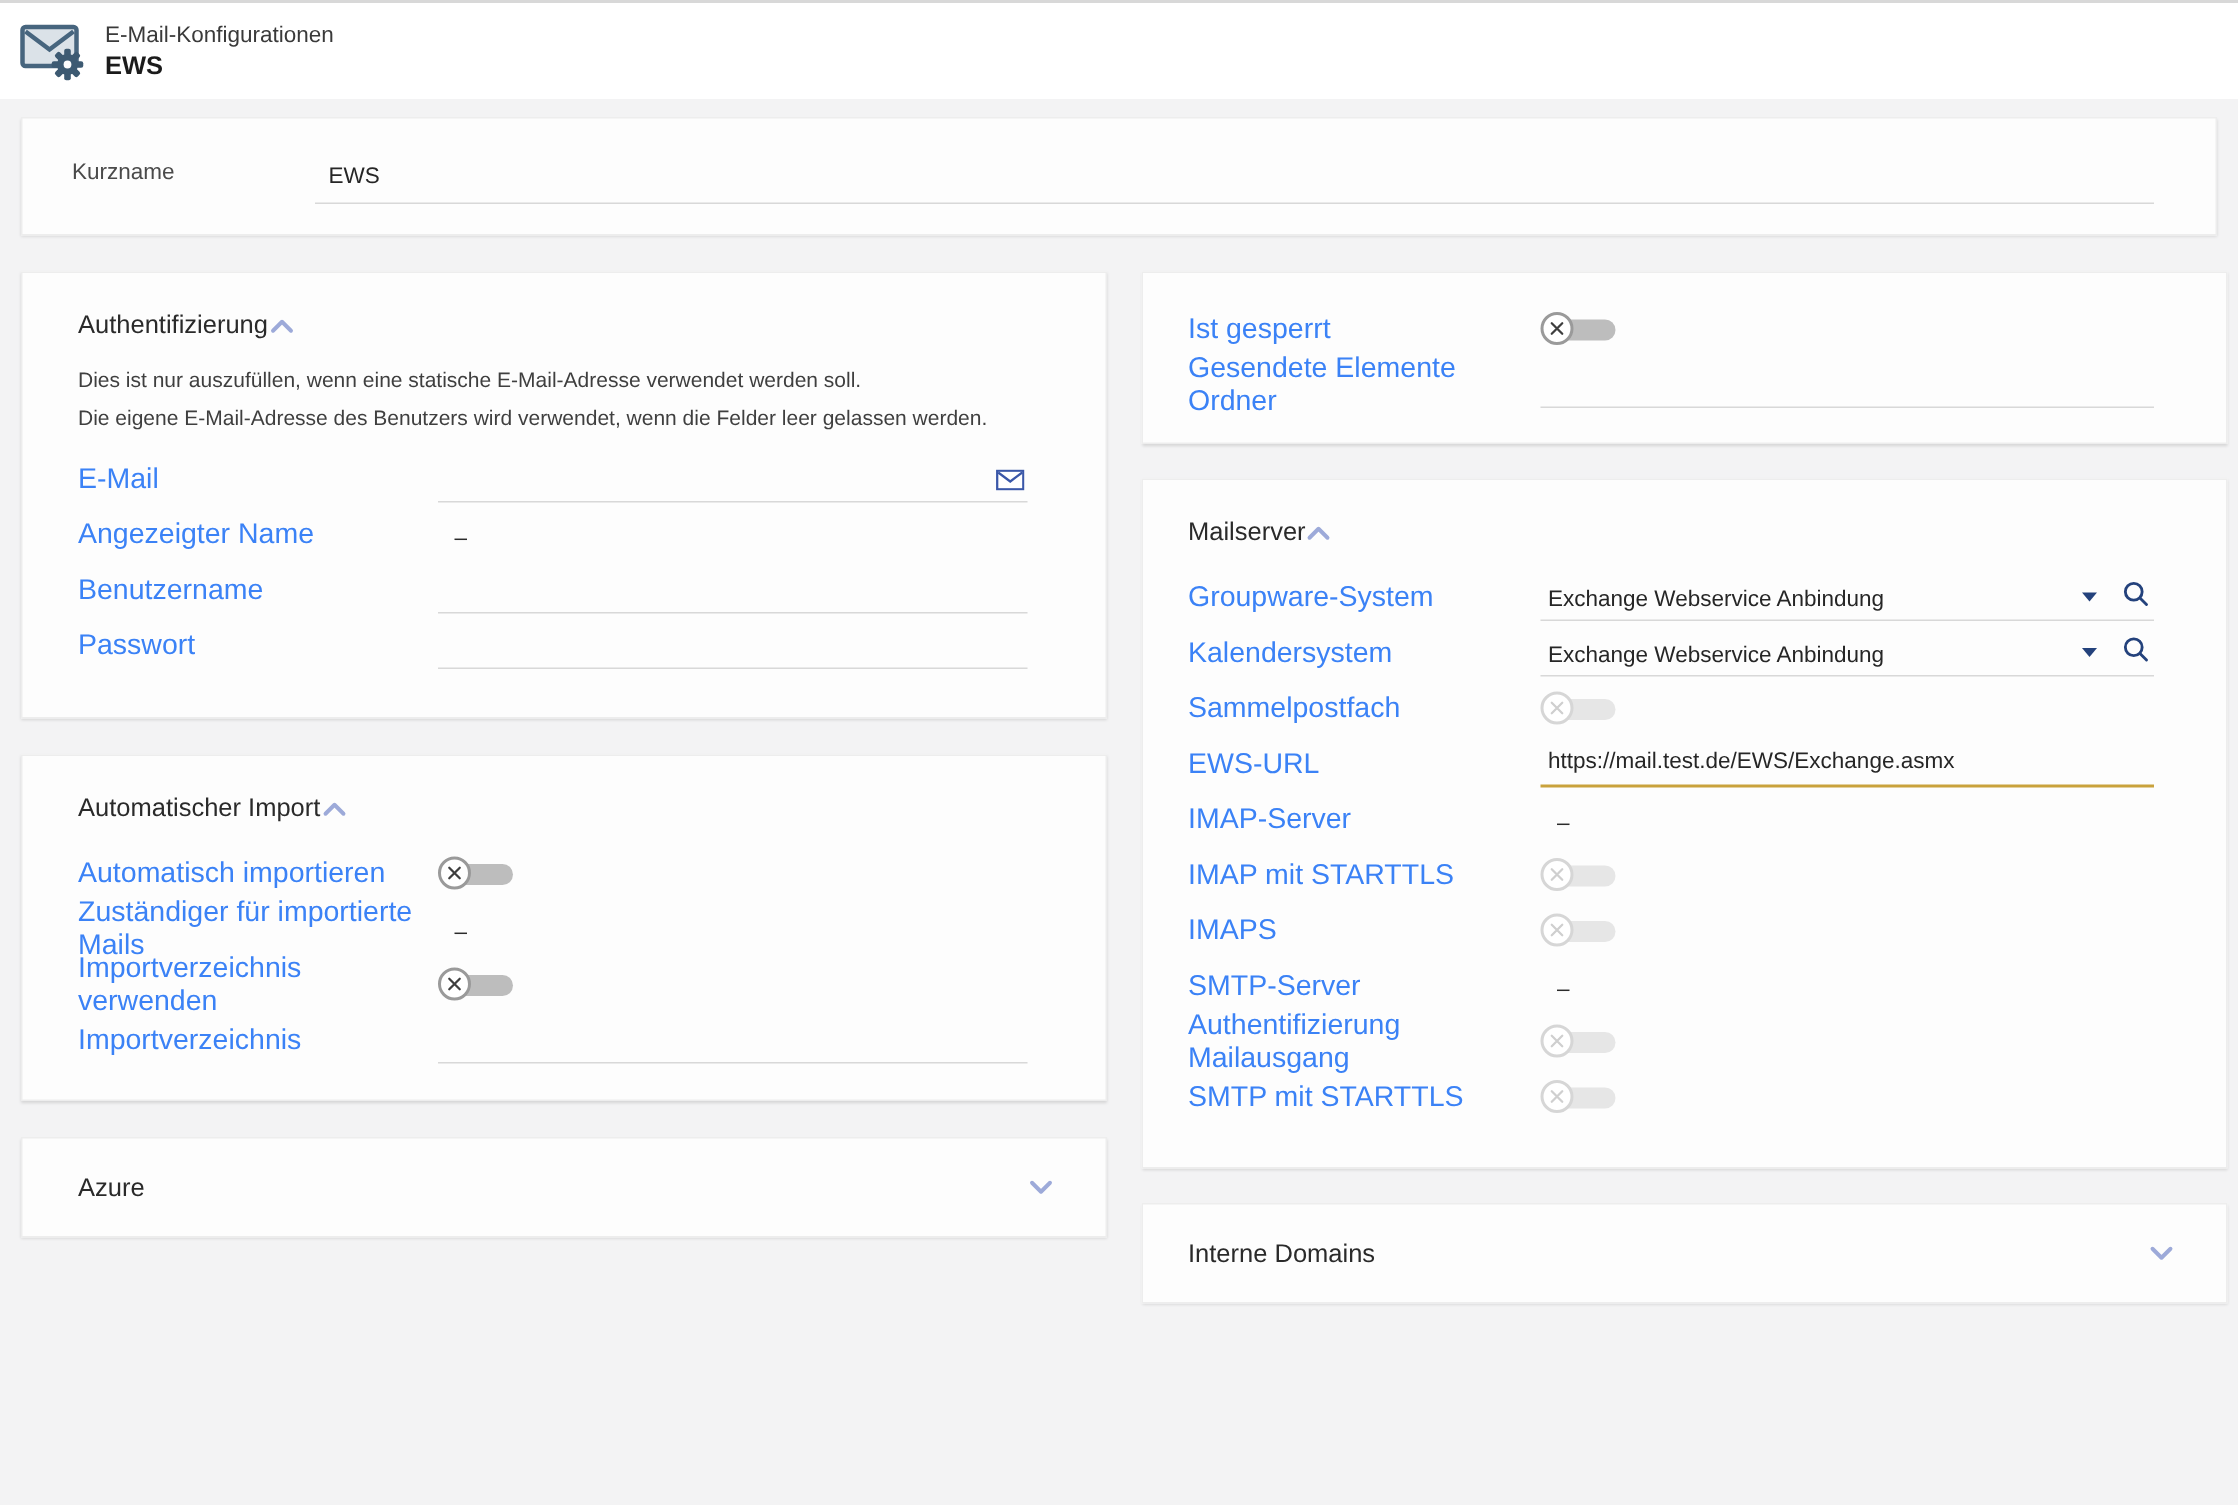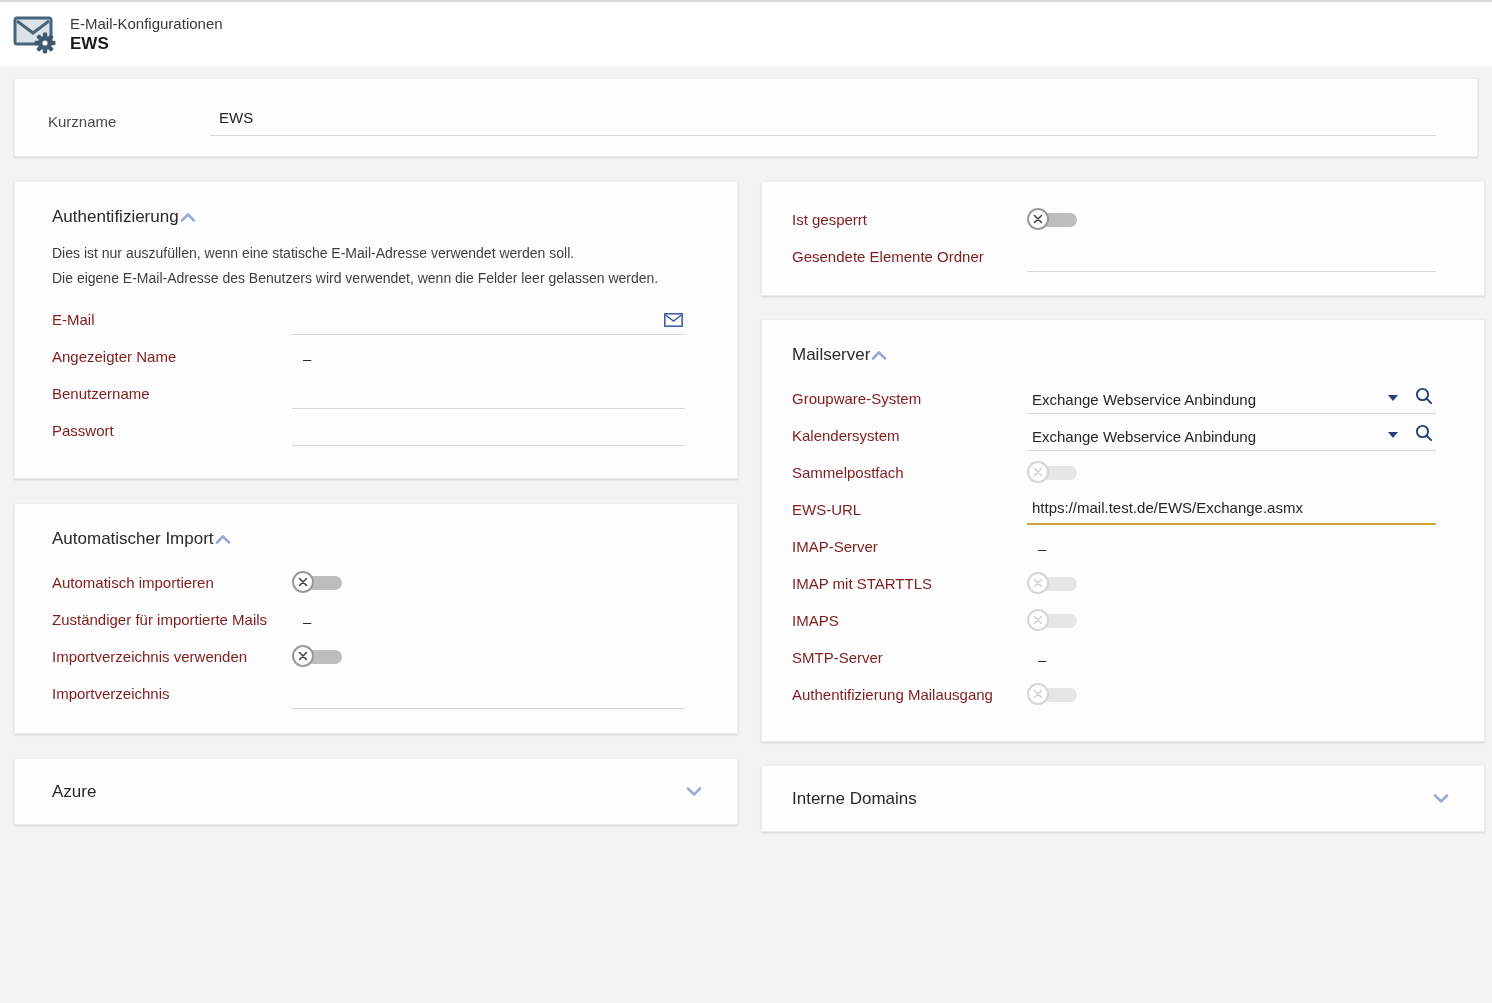--- a/index.html
+++ b/index.html
@@ -22,21 +22,21 @@
   
   .main{padding:12px 0 0 14px}
   .card{background:#fdfdfd;border:1px solid #ededed;box-shadow:0 1px 2px rgba(0,0,0,.13)}
   .topcard{width:1464px;padding:27px 41px 20px 33px;margin-bottom:24px}
   .cols{display:flex;gap:23px;align-items:flex-start}
   .col{width:724px;display:flex;flex-direction:column}
   .col .card{margin-bottom:24px}
   .col.right .card{margin-bottom:23px}
 
   
-  .g-row{display:flex;align-items:center}
+  .g-row{display:flex;}
   .g-label{width:162px;flex-shrink:0;font-size:15px;color:#4a4a4a}
   .g-field{flex:1}
   .line-input{
     width:100%;border:none;outline:none;background:transparent;
     border-bottom:1px solid #d8d8d8;font-family:inherit;
     font-size:15px;color:#262626;height:30px;padding:0 4px 6px 9px;
   }
   .desc-box{
     width:100%;height:85px;border:1px solid #cfcfcf;background:#fff;
     resize:none;outline:none;font-family:inherit;font-size:15px;
@@ -50,21 +50,21 @@
   .sec-title{font-size:17px;color:#2a2a2a}
   .chev{width:18px;height:12px;cursor:pointer;display:inline-flex;align-items:center;justify-content:center}
   .chev svg{display:block}
   .chev polyline{fill:none;stroke:#9daad9;stroke-width:2.6;stroke-linecap:round;stroke-linejoin:round}
 
   .desc{font-size:14px;color:#3f3f3f;line-height:25px;margin-top:9px;white-space:nowrap}
 
   .frow{display:flex;align-items:center;height:37px;margin-right:18px}
   .col.right .frow{margin-right:14px}
   .frow.first{margin-top:10px}
-  .flabel{width:240px;flex-shrink:0;font-size:15px;color:#7f1d1d}
+  .flabel{width:240px;flex-shrink:0;font-size:19px;color:#3b82f6}
   .col.right .flabel{width:235px}
   .ffield{flex:1;position:relative;display:flex;align-items:flex-end;height:30px;padding-bottom:5px}
   .ffield.uline{border-bottom:1px solid #d8d8d8}
   .ffield.gold{border-bottom:2px solid #c9a23c;padding-bottom:4px}
   .ffield .bare{width:100%;border:none;outline:none;background:transparent;font-family:inherit;font-size:15px;color:#262626;padding:0 0 0 5px;height:22px}
   .fval{font-size:15px;color:#262626;padding-left:5px;white-space:nowrap}
   .dashval{font-size:15px;color:#2b2b2b;padding-left:11px}
 
   
   .dd{cursor:pointer}
@@ -367,20 +367,33 @@
               <span class="knob">
                 <svg width="10" height="10" viewBox="0 0 10 10">
                     <path d="M1.5 1.5 L8.5 8.5 M8.5 1.5 L1.5 8.5"></path>
                   </svg>
               </span>
             </span>
           </div>
         </div>
 
 
+        <div class="frow">
+          <div class="flabel">SMTP mit STARTTLS</div>
+          <div class="ffield" style="align-items:center;padding-bottom:0">
+            <span class="toggle dis">
+              <span class="track"></span>
+              <span class="knob">
+                <svg width="10" height="10" viewBox="0 0 10 10">
+                    <path d="M1.5 1.5 L8.5 8.5 M8.5 1.5 L1.5 8.5"></path>
+                  </svg>
+              </span>
+            </span>
+          </div>
+        </div>
       </div>
 
       <div class="card bar">
         <div class="sec-title">Interne Domains</div>
         <span class="chev">
           <svg width="16" height="11" viewBox="0 0 16 11">
               <polyline points="2,2.5 8,8.5 14,2.5"></polyline>
             </svg>
         </span>
       </div>

